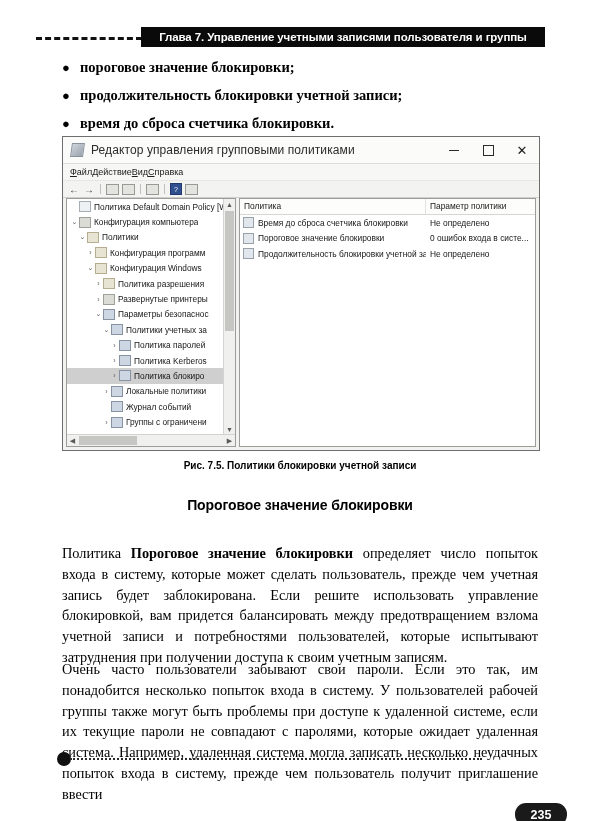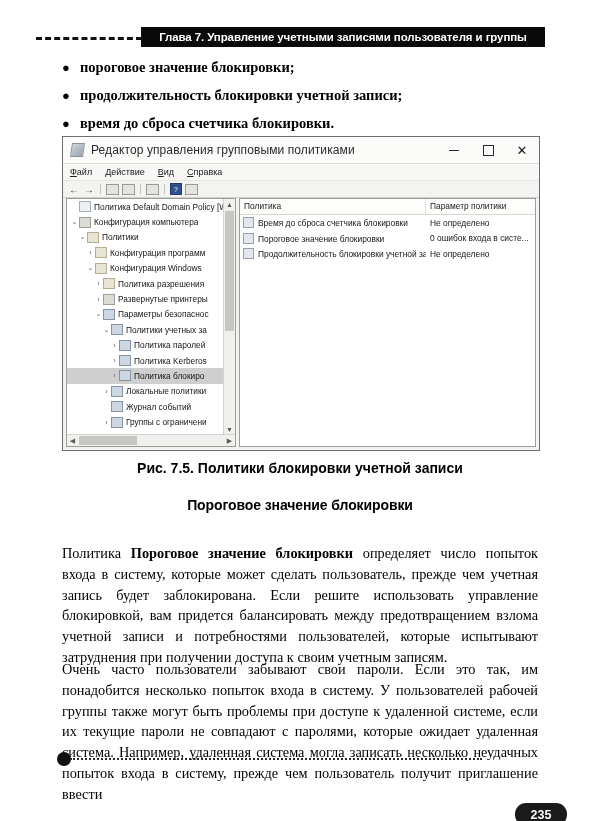--- a/index.html
+++ b/index.html
@@ -123,21 +123,20 @@
   .glyph-min { display:block; width:10px; height:1px; background:#2a2a2a; }
   .glyph-max { display:block; width:9px; height:9px; border:1px solid #2a2a2a; }
   .glyph-close { font-size: 13px; line-height: 13px; }
 
   .win-menubar {
     height: 16px;
     background: #f7f7f6;
     display: flex;
     align-items: center;
     padding-left: 7px;
-    gap: 13px;
     border-bottom: 1px solid #e6e6e3;
   }
   .menu-item {
     font-size: 9px;
     color: #202020;
     white-space: nowrap;
   }
   .menu-item u { text-decoration: underline; }
 
   .win-toolbar {
@@ -291,38 +290,38 @@
   .lh-cell.c1 { width: 186px; }
   .lh-cell.c2 { flex: 1 1 auto; border-right: none; }
   .list-row {
     display: flex;
     height: 15.5px;
     align-items: center;
     font-size: 8.4px;
     color: #161616;
     white-space: nowrap;
   }
-  .lr-c1 { width: 186px; display: flex; align-items: flex-end; overflow: hidden; }
+  .lr-c1 { width: 186px; display: flex; align-items: center; overflow: hidden; }
   .lr-c2 { flex: 1 1 auto; padding-left: 4px; overflow: hidden; }
   .lico {
     width: 9px; height: 9px;
     flex: 0 0 9px;
     margin-left: 3px; margin-right: 4px;
     background: #e2e7ee;
     border: 1px solid #98a0aa;
   }
 
   
   #fig-caption {
     position: absolute;
     left: 0; top: 460px;
     width: 600px;
     text-align: center;
     font-family: "Liberation Sans", sans-serif;
-    font-size: 14px;
+    font-size: 10px;
     font-weight: 700;
     color: #000;
   }
 
   
   #section-heading {
     position: absolute;
     left: 0; top: 497px;
     width: 600px;
     text-align: center;

